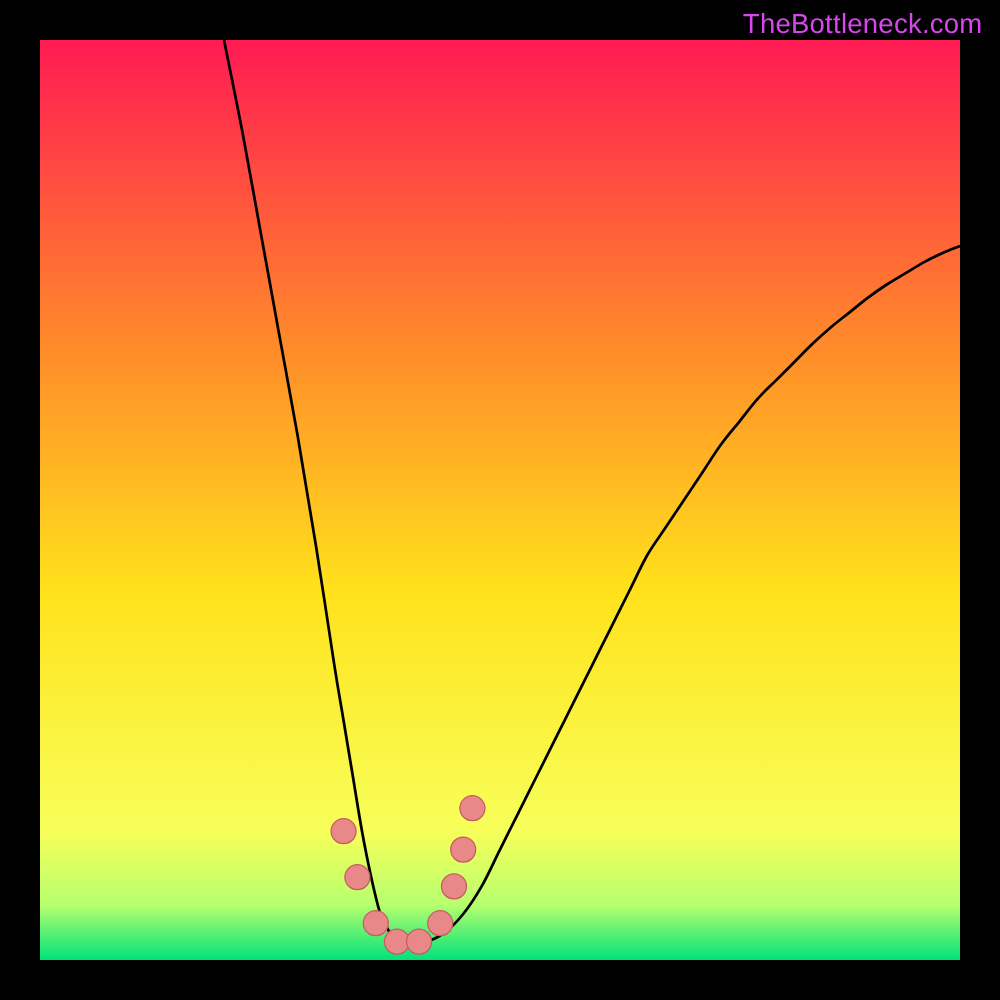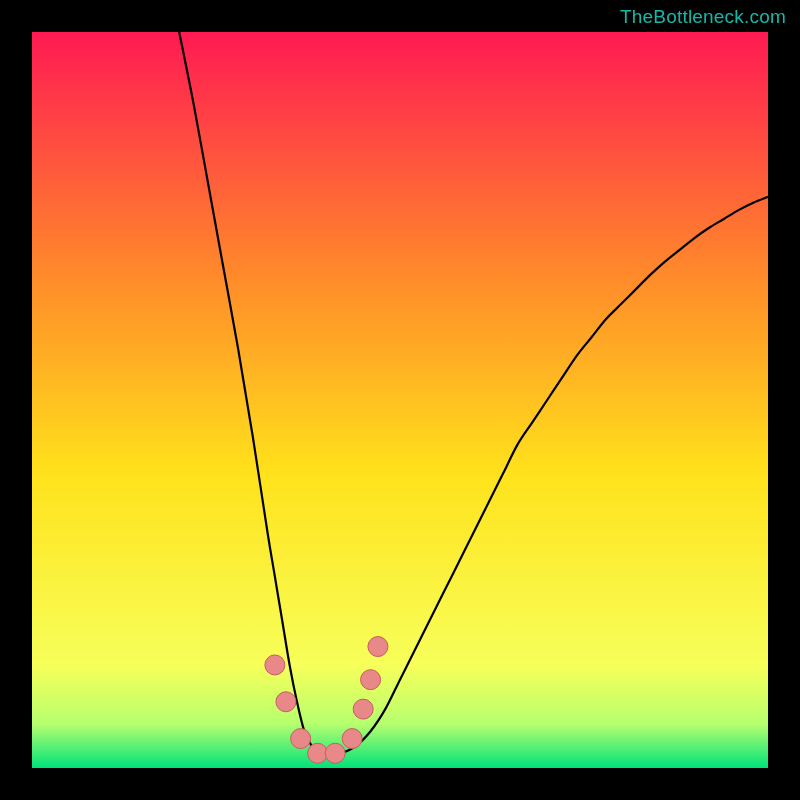--- a/index.html
+++ b/index.html
@@ -23,22 +23,22 @@
     position: absolute;
     top: 32px;
     left: 32px;
     width: 736px;
     height: 736px;
   }
   .attribution {
     position: absolute;
     top: 6px;
     right: 14px;
-    color: #14b8a6;
-    font-size: 19px;
+    color: #d946ef;
+    font-size: 22px;
     letter-spacing: 0.2px;
     font-weight: 400;
   }
 </style>
 </head>
 <body>
 
 <div class="frame">
   <div class="attribution">TheBottleneck.com</div>
 

